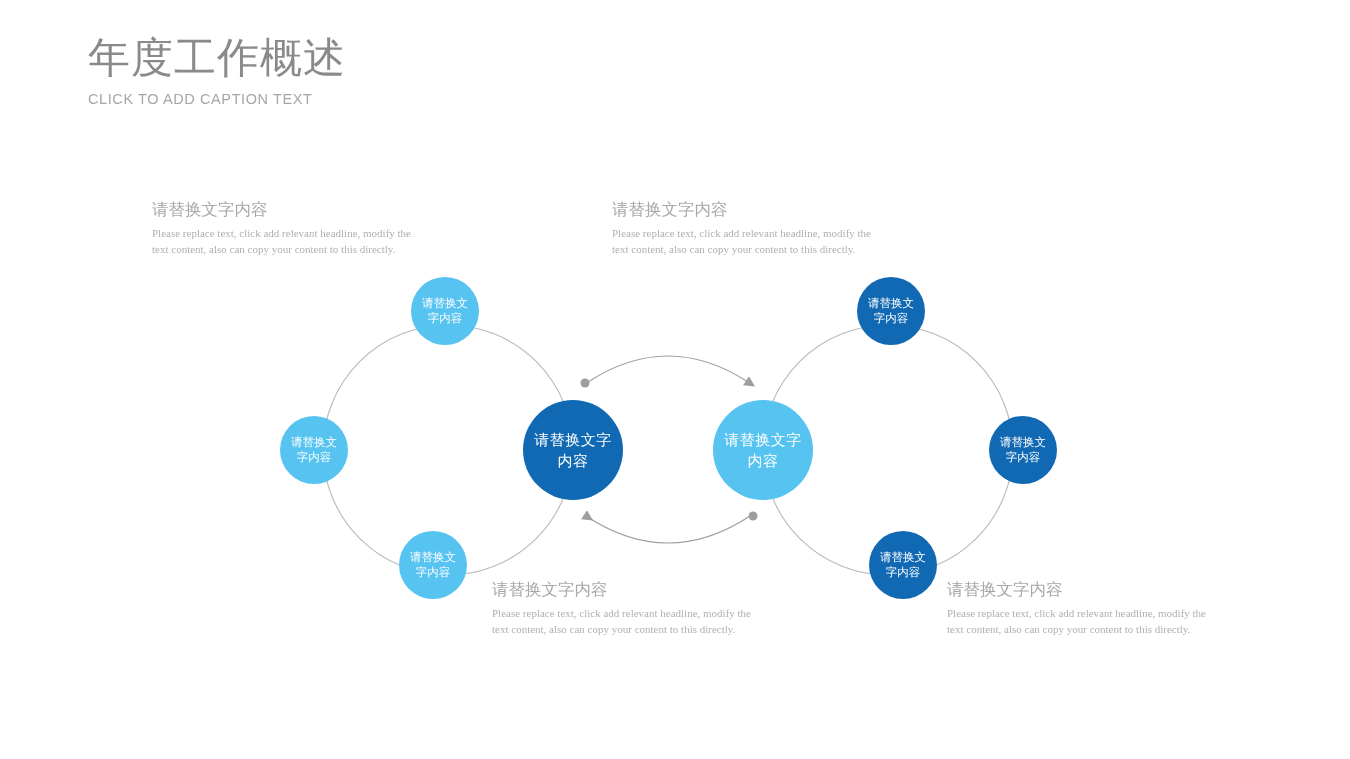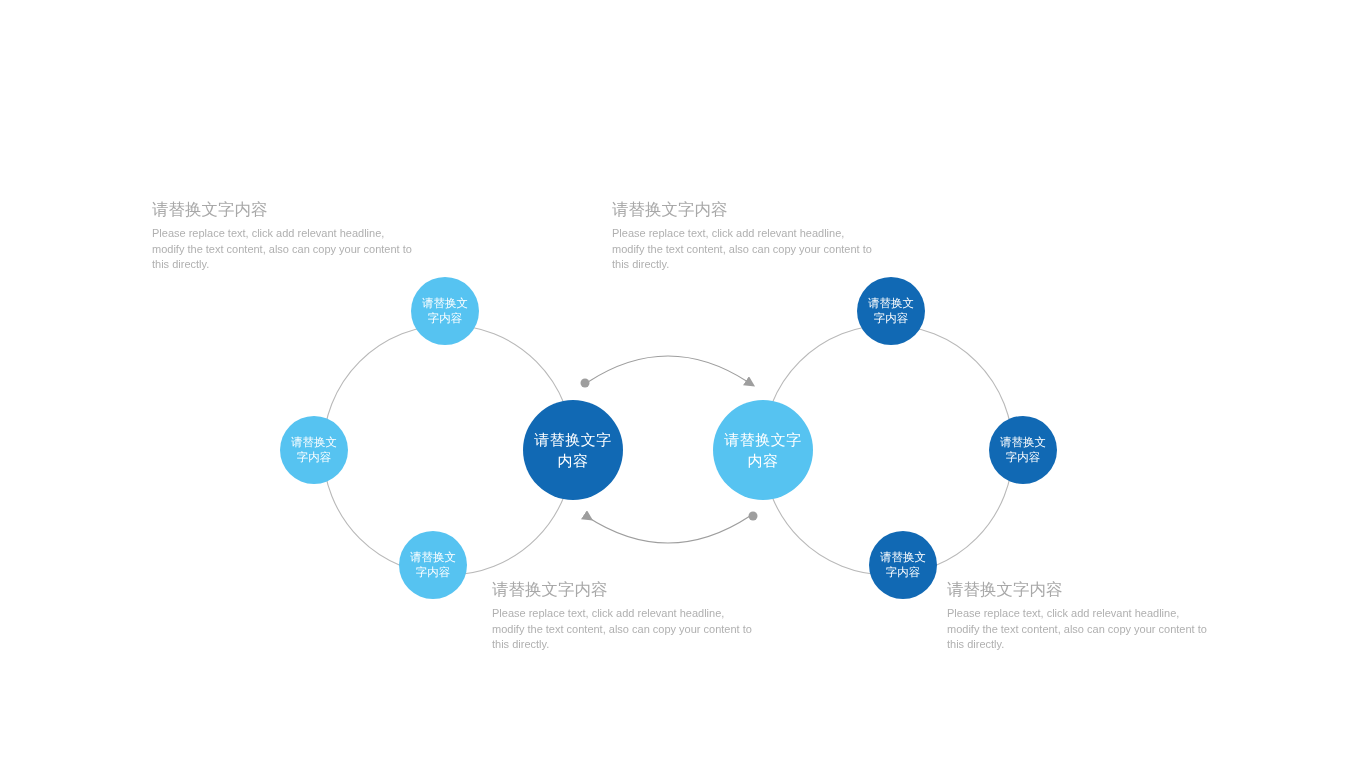--- a/index.html
+++ b/index.html
@@ -54,20 +54,21 @@
     line-height: 22px;
     color: #a8a8a8;
     font-weight: 400;
     margin-bottom: 6px;
     white-space: nowrap;
   }
   .caption-body {
     font-size: 11px;
     line-height: 15.5px;
     color: #b0b0b0;
+    font-family: Liberation Serif, serif;
   }
   .cap-tl { left: 152px; top: 198px; }
   .cap-tr { left: 612px; top: 198px; }
   .cap-bl { left: 492px; top: 578px; }
   .cap-br { left: 947px; top: 578px; }
 
   
   .diagram {
     position: absolute;
     left: 0;
@@ -115,20 +116,24 @@
   .hub-right   { left: 713px; top: 400px; }
   .sat-r-top   { left: 857px; top: 277px; }
   .sat-r-right { left: 989px; top: 416px; }
   .sat-r-bot   { left: 869px; top: 531px; }
 </style>
 </head>
 <body>
 
 <div class="slide">
 
+  <div class="header">
+    <div class="slide-title">年度工作概述</div>
+    <div class="slide-subtitle">CLICK TO ADD CAPTION TEXT</div>
+  </div>
 
   <div class="caption cap-tl">
     <div class="caption-head">请替换文字内容</div>
     <div class="caption-body">Please replace text, click add relevant headline, modify the text content, also can copy your content to this directly.</div>
   </div>
 
   <div class="caption cap-tr">
     <div class="caption-head">请替换文字内容</div>
     <div class="caption-body">Please replace text, click add relevant headline, modify the text content, also can copy your content to this directly.</div>
   </div>

